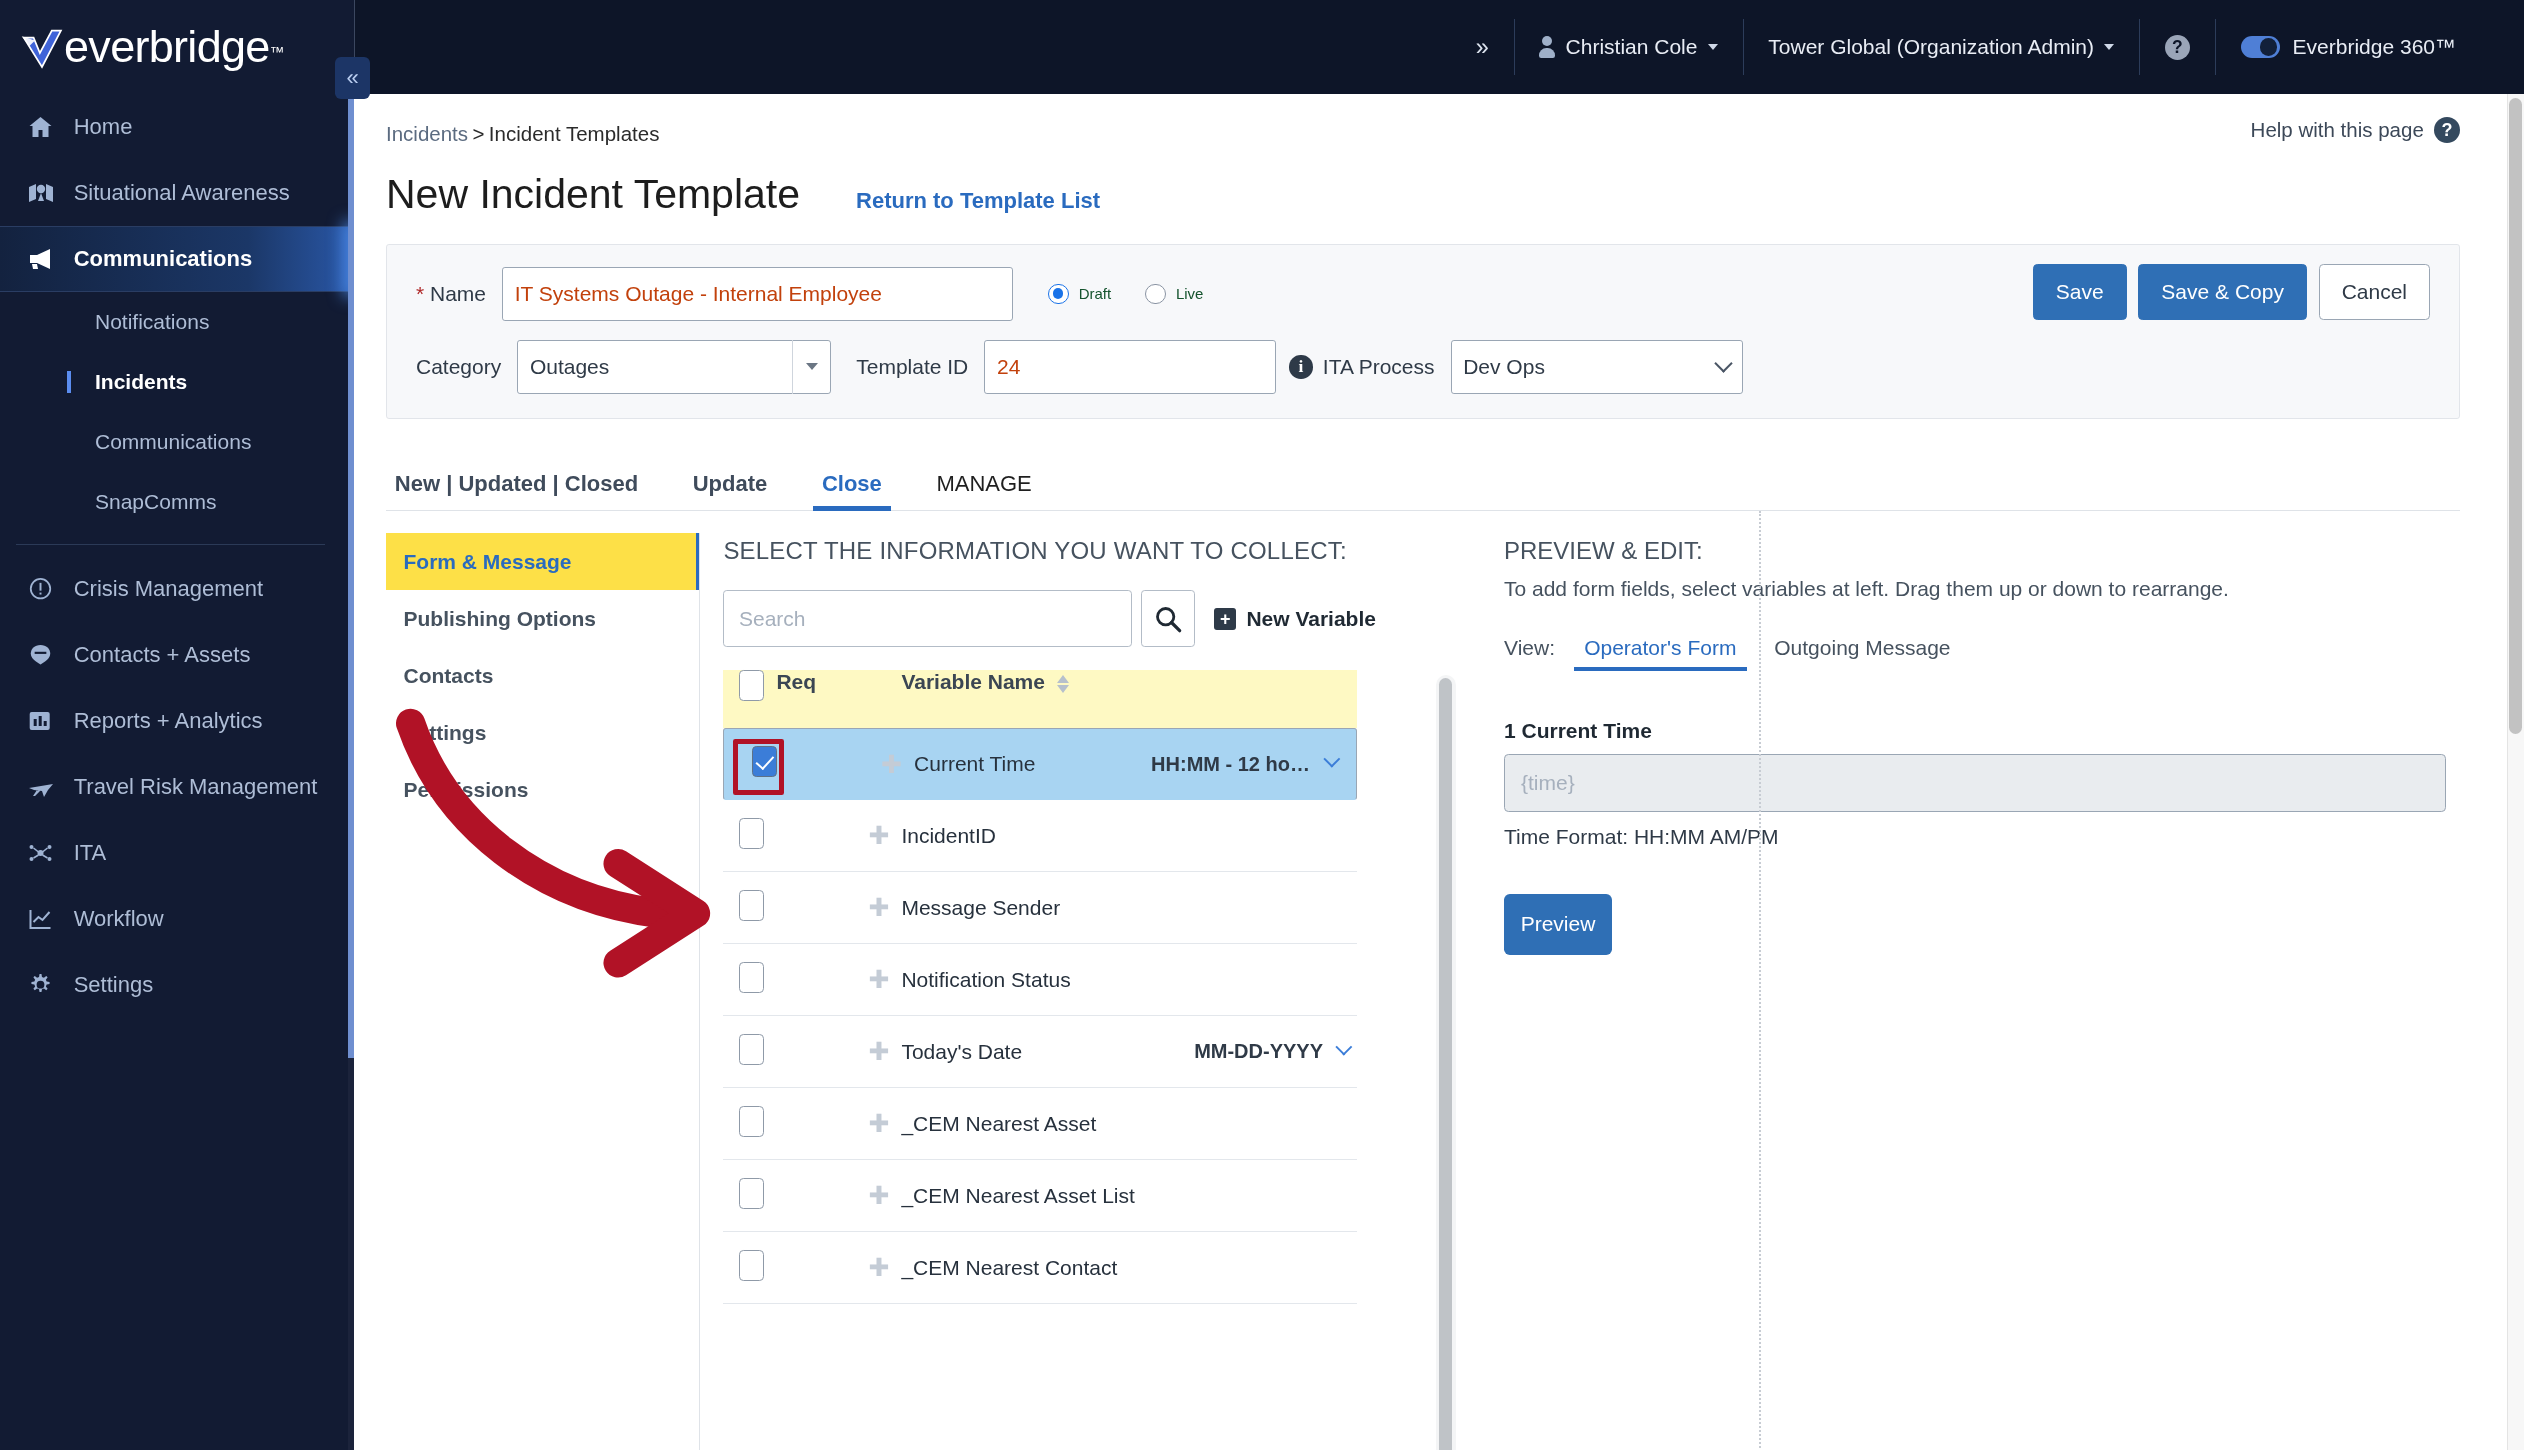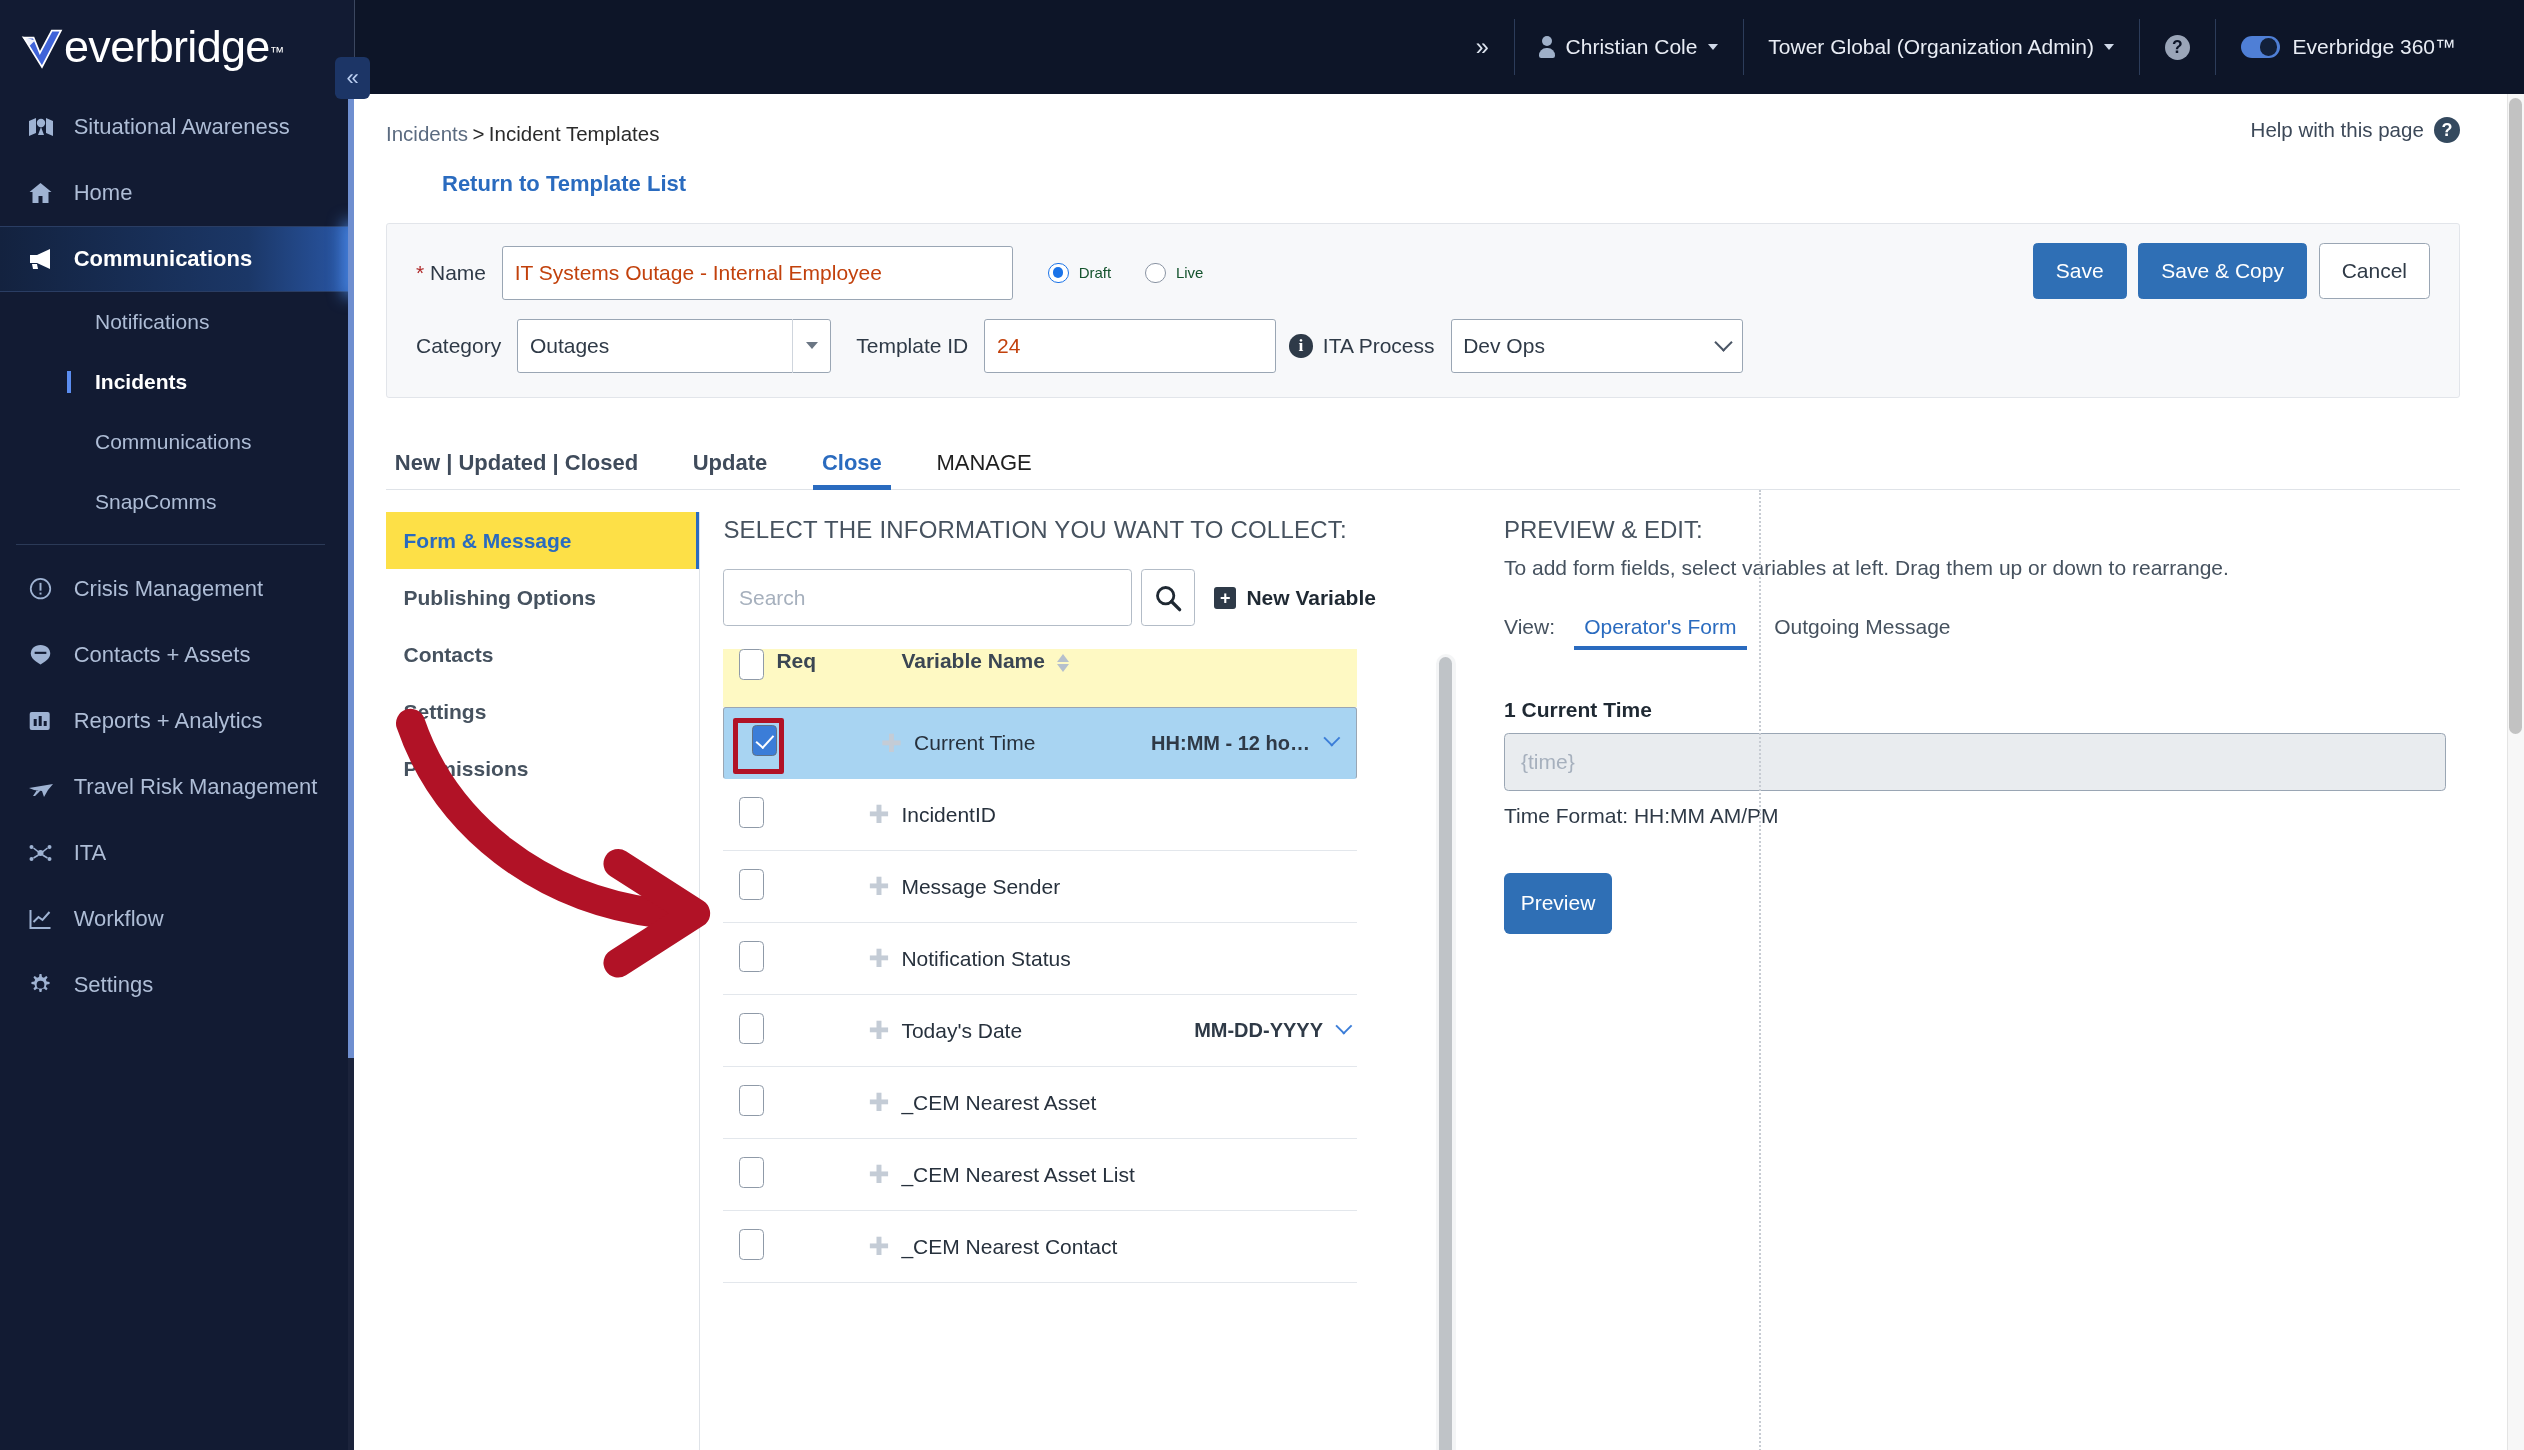--- a/index.html
+++ b/index.html
@@ -447,37 +447,37 @@
       <span class="e360-toggle"></span>
       <span>Everbridge 360™</span>
     </div>
   </div>
 </div>
 
 <div class="sidebar">
 
   <div class="side-item">
     <span class="sic">
+      <svg width="25" height="22" viewBox="0 0 24 22" class="side-icon">
+          <path d="M12 1 L23 10 h-3 v11 h-6 v-7 h-4 v7 H4 V10 H1 Z"></path>
+        </svg>
+    </span>
+    <span class="slabel">Home</span>
+  </div>
+
+  <div class="side-item">
+    <span class="sic">
       <svg width="26" height="22" viewBox="0 0 26 22" class="side-icon">
           <path d="M1 5 L8 2 v15 l-7 3z"></path>
           <path d="M18 2 l7 3 v15 l-7-3z"></path>
           <circle cx="13" cy="7" r="4.2"></circle>
           <path d="M13 11 l3 8 h-6z"></path>
         </svg>
     </span>
     <span class="slabel">Situational Awareness</span>
-  </div>
-
-  <div class="side-item">
-    <span class="sic">
-      <svg width="25" height="22" viewBox="0 0 24 22" class="side-icon">
-          <path d="M12 1 L23 10 h-3 v11 h-6 v-7 h-4 v7 H4 V10 H1 Z"></path>
-        </svg>
-    </span>
-    <span class="slabel">Home</span>
   </div>
 
   <div class="side-item active">
     <span class="sic">
       <svg width="26" height="22" viewBox="0 0 26 22" fill="#ffffff">
           <path d="M2 7 h7 L22 1 v20 L9 15 H2 z"></path>
           <path d="M4 16 h5 l1 5 H5 z"></path>
         </svg>
     </span>
     <span class="slabel">Communications</span>
@@ -584,20 +584,21 @@
     <div class="helprow">
       <span>Help with this page</span>
       <span class="help-circle2">?</span>
     </div>
 
     <div class="breadcrumb">
       <a href="#">Incidents</a><span class="sep">&gt;</span><span>Incident Templates</span>
     </div>
 
     <div class="titlerow">
+      <div class="page-title">New Incident Template</div>
       <a class="return-link" href="#">Return to Template List</a>
     </div>
 
     <div class="formcard">
       <div class="frow r1">
         <span class="flabel"><span class="req-star">*</span><span>Name</span></span>
         <input class="inp name-inp" value="IT Systems Outage - Internal Employee" style="">
         <div class="radio-group">
           <label class="radio">
             <span class="rdot on"></span>

